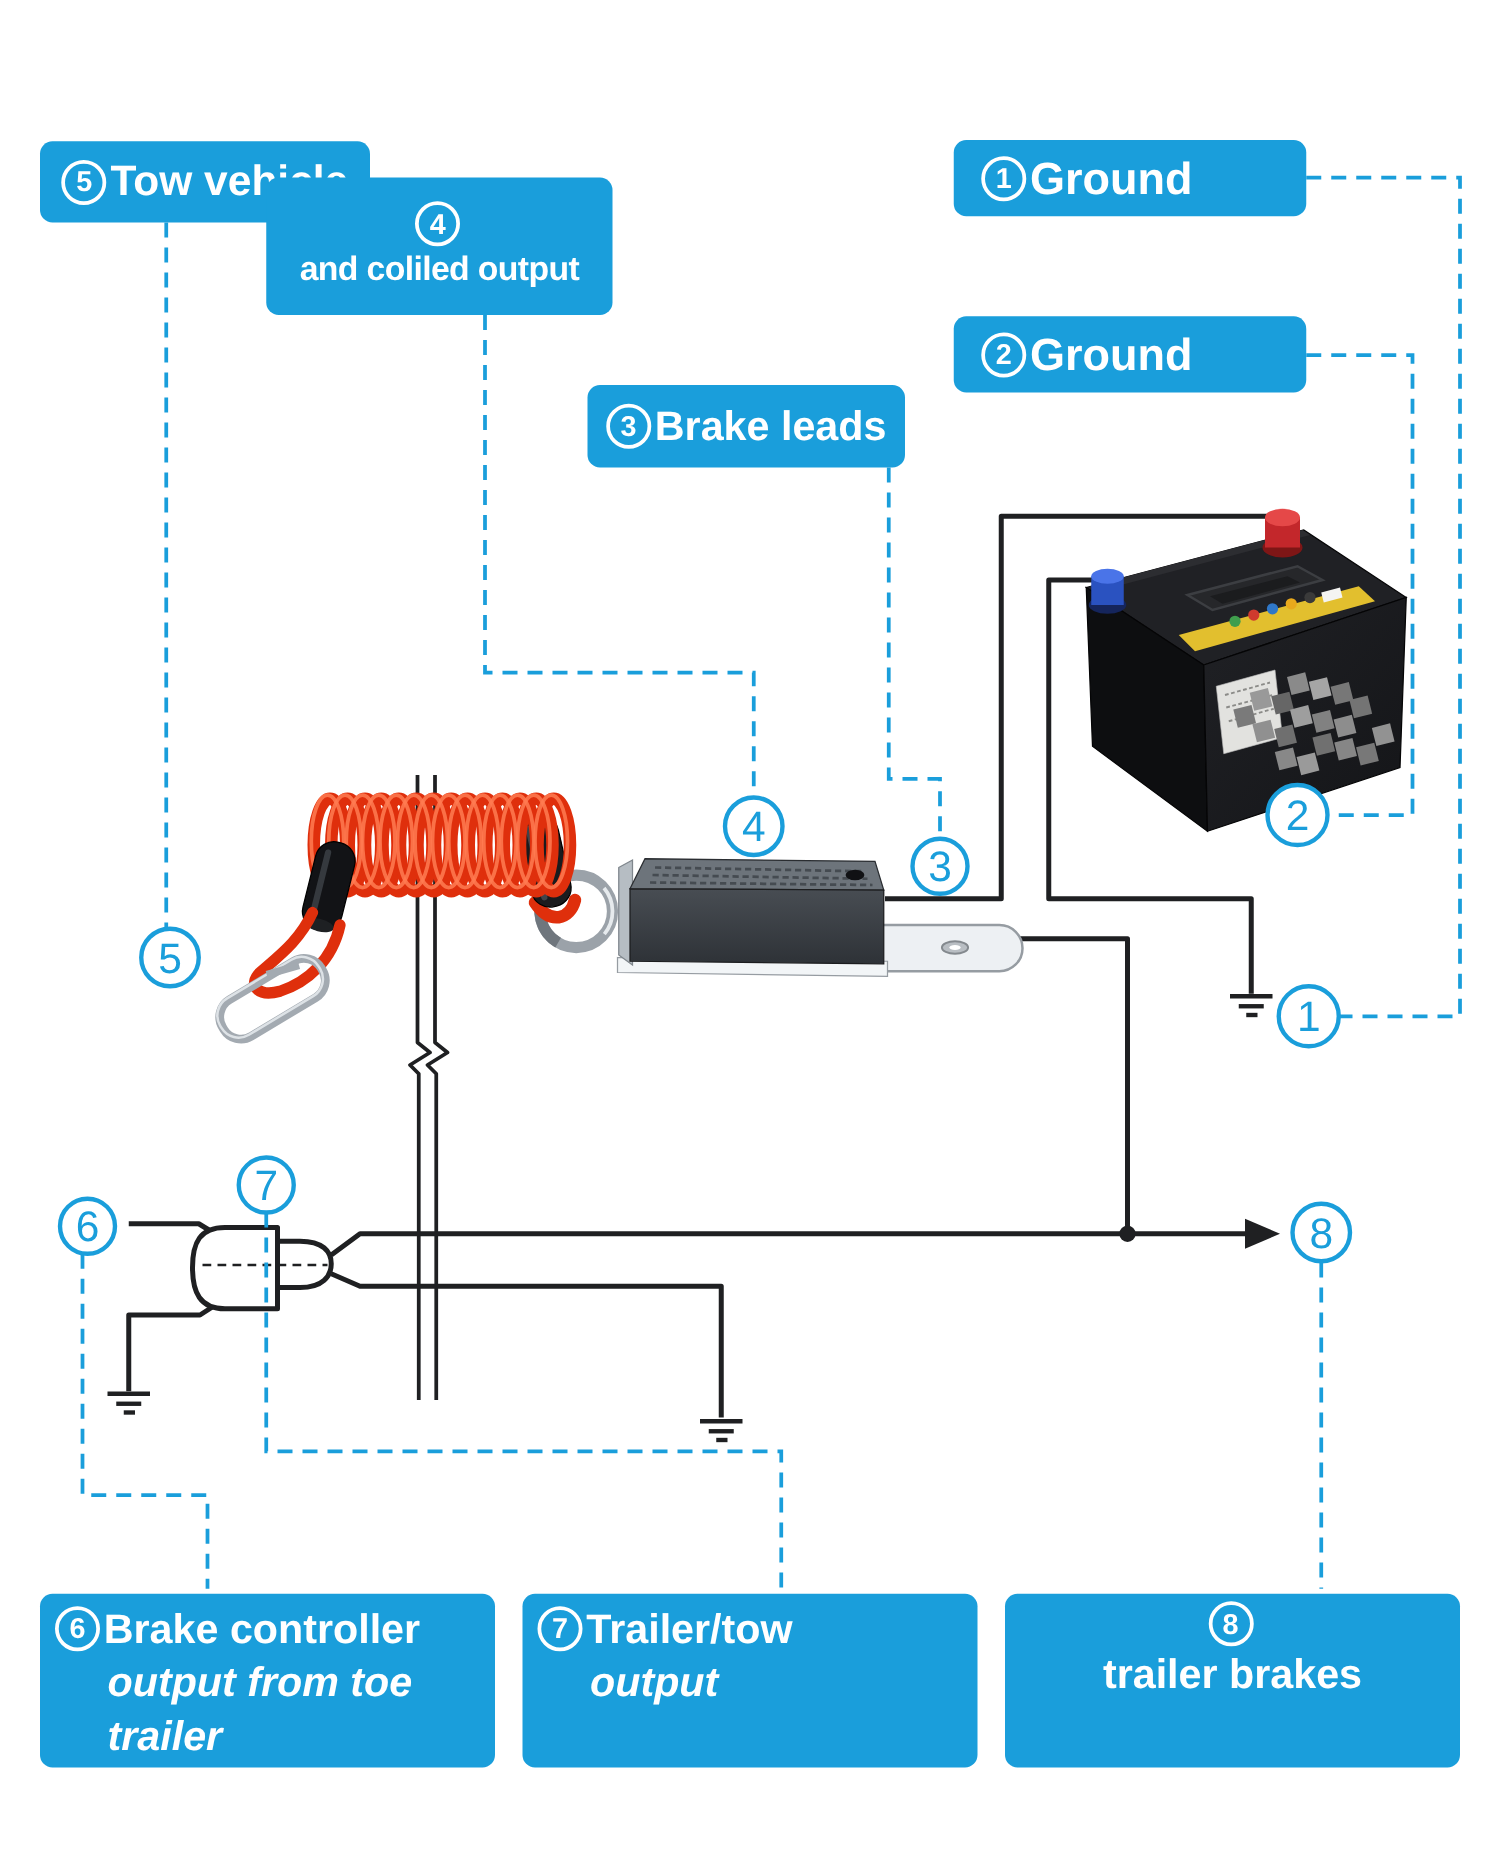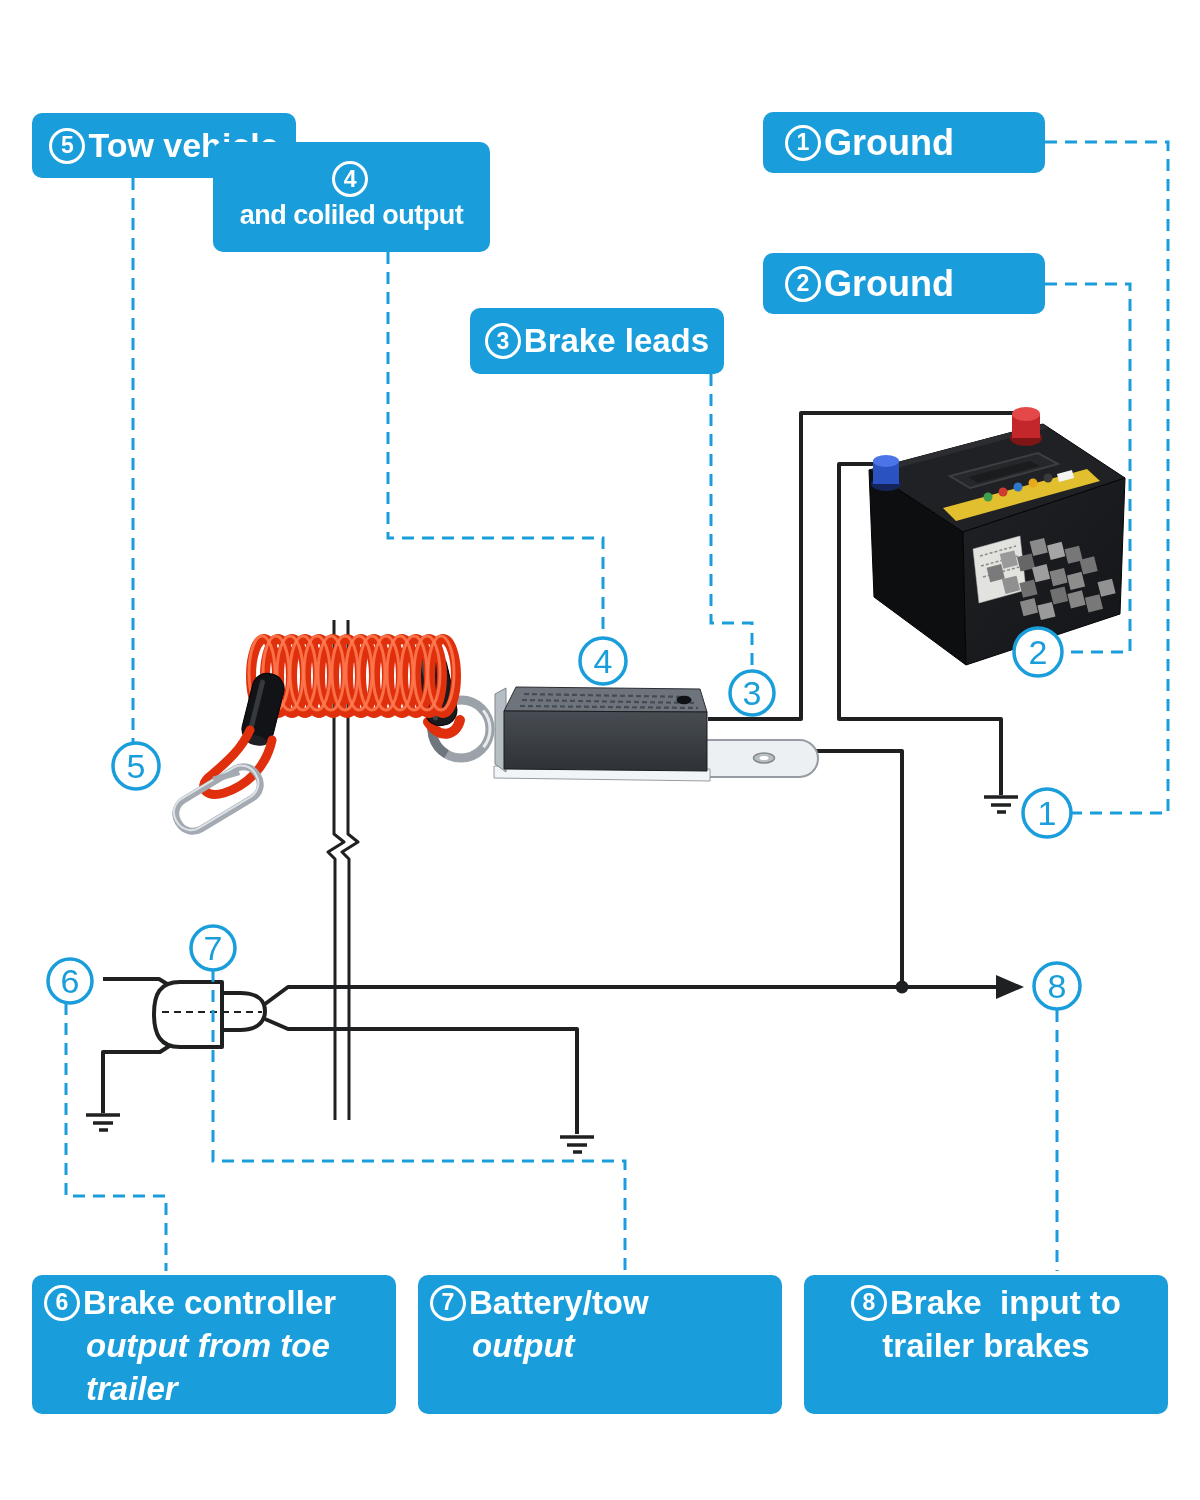--- a/index.html
+++ b/index.html
@@ -325,26 +325,25 @@
     <span class="num">6</span>
     <span class="t">Brake controller</span>
   </div>
   <div class="t cont">output from toe</div>
   <div class="t cont">trailer</div>
 </div>
 
 <div class="box bottom-box" id="box-coupler">
   <div class="row">
     <span class="num">7</span>
-    <span class="t">Battery/tow</span>
+    <span class="t">Trailer/tow</span>
   </div>
   <div class="t cont">output</div>
 </div>
 
 <div class="box bottom-box" id="box-brakeinput">
   <div class="row" style="justify-content:center;">
     <span class="num">8</span>
-    <span class="t">Brake  input to</span>
   </div>
   <div class="t">trailer brakes</div>
 </div>
 
 </div>
 
 </body></html>

